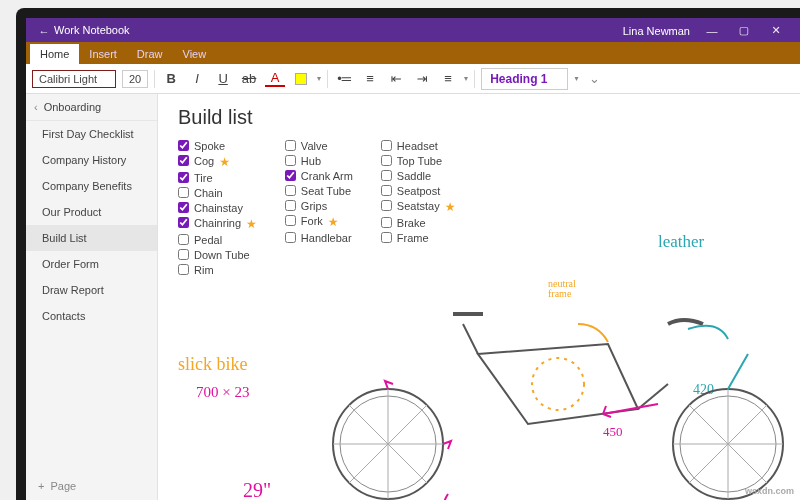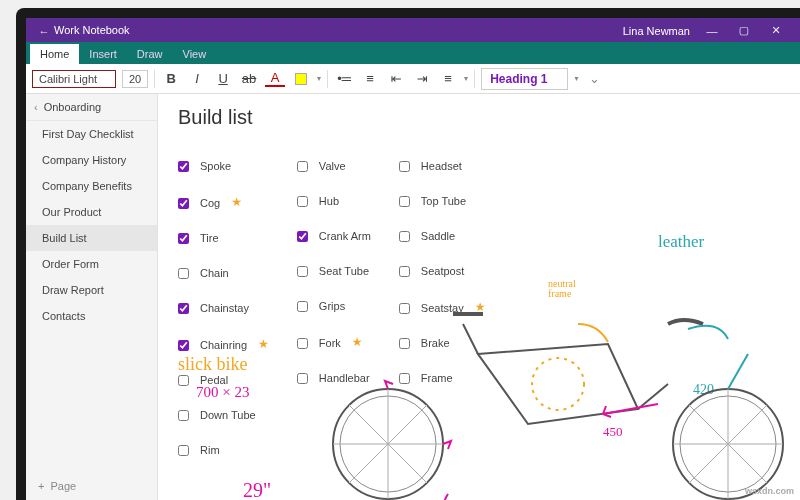--- a/index.html
+++ b/index.html
@@ -4,21 +4,21 @@
 <style>
   * { box-sizing: border-box; margin: 0; padding: 0; font-family: "Segoe UI", sans-serif; }
   body { background: #f0f0f0; width: 800px; height: 500px; overflow: hidden; position: relative; }
   .device { position: absolute; left: 16px; top: 8px; right: 0; bottom: 0; background: #1a1a1a; border-radius: 8px 0 0 0; padding: 10px 0 0 10px; }
   .screen { background: #fff; width: 100%; height: 100%; display: flex; flex-direction: column; }
   .titlebar { background: #5b2c92; color: #fff; height: 24px; display: flex; align-items: center; font-size: 11px; }
   .titlebar .left { display:flex; gap:10px; padding-left:8px;}
   .titlebar .center { flex:1; text-align:left; }
   .titlebar .right { display:flex; gap:12px; align-items:flex-end; padding-right:14px;}
   .titlebar .winbtn { width:20px; text-align:center; opacity:.9;}
-  .ribbon-tabs { background:#0f766e; height:22px; display:flex; align-items:flex-end; font-size:11px; color:#e4d0f7; padding-left:4px;}
+  .ribbon-tabs { background:#a16207; height:22px; display:flex; align-items:flex-end; font-size:11px; color:#e4d0f7; padding-left:4px;}
   .ribbon-tabs .tab { padding:4px 10px; cursor:pointer;}
   .ribbon-tabs .tab.active{ background:#fff; color:#333;}
   .toolbar { background:#fff; border-bottom:1px solid #ddd; height:30px; display:flex; align-items:center; gap:6px; padding:0 6px; font-size:12px; color:#444;}
   .toolbar .sep{ width:1px; height:18px; background:#ddd;}
   .font-name{ border:1px solid #7f1d1d; padding:2px 18px 2px 6px; font-size:11px; position:relative; min-width:70px;}
   .font-size{ border:1px solid #ccc; padding:2px 4px; font-size:11px; width:26px; text-align:center;}
   .tbtn{ width:20px; height:20px; display:flex; align-items:center; justify-content:center; cursor:pointer; font-size:13px;}
   .tbtn.b{font-weight:bold;} .tbtn.i{font-style:italic;} .tbtn.u{text-decoration:underline;}
   .dd{ font-size:8px; color:#888;}
   .heading-select{ border:1px solid #ccc; padding:3px 20px 3px 8px; color:#7819b8; font-weight:600; }
@@ -26,21 +26,21 @@
   .sidebar{ width:132px; background:#f4f4f4; border-right:1px solid #e2e2e2; display:flex; flex-direction:column; font-size:11px; color:#444;}
   .crumb{ padding:7px 8px; display:flex; align-items:center; gap:6px; border-bottom:1px solid #e6e6e6;}
   .crumb .chev{ color:#888;}
   .side-item{ padding:7px 10px 7px 16px; cursor:pointer;}
   .side-item.selected{ background:#e6e6e6;}
   .side-foot{ margin-top:auto; padding:8px 12px; color:#888; display:flex; gap:6px; align-items:center;}
   .canvas{ flex:1; position:relative; overflow:hidden; background:#fff;}
   .page-title{ position:absolute; left:20px; top:12px; font-size:20px; color:#333;}
   .checklist{ position:absolute; top:46px; left:20px; display:flex; gap:28px; font-size:11px; color:#444;}
   .col{ display:flex; flex-direction:column; gap:3px;}
-  .ci{ display:flex; align-items:flex-end; gap:11px;margin-top:20px;}
+  .ci{ display:flex; align-items:flex-start; gap:5px;}
   .ci input{ width:11px; height:11px; accent-color:#7819b8;}
   .star{ color:#f5a623; font-size:12px;}
   .ink{ position:absolute; font-family:"Segoe Script","Comic Sans MS",cursive; pointer-events:none;}
   .ink.orange{ color:#f5a623;} .ink.magenta{ color:#e0119d;} .ink.teal{ color:#2aa6b0;}
   .watermark{ position:absolute; right:6px; bottom:4px; font-size:9px; color:#aaa;font-weight:bold;}
   svg.bike{ position:absolute; left:170px; top:200px;}
 </style>
 </head>
 <body>
 

